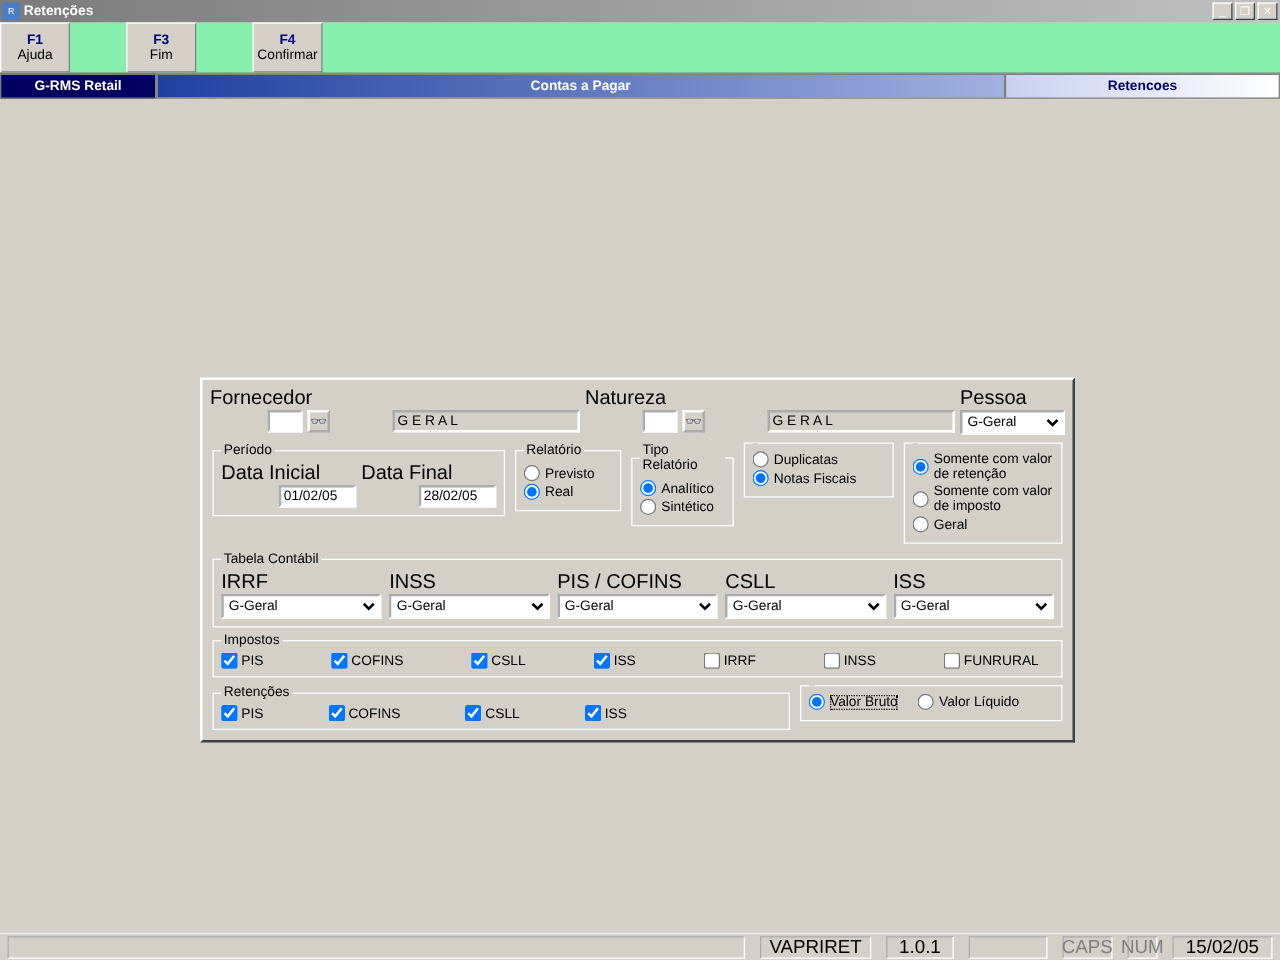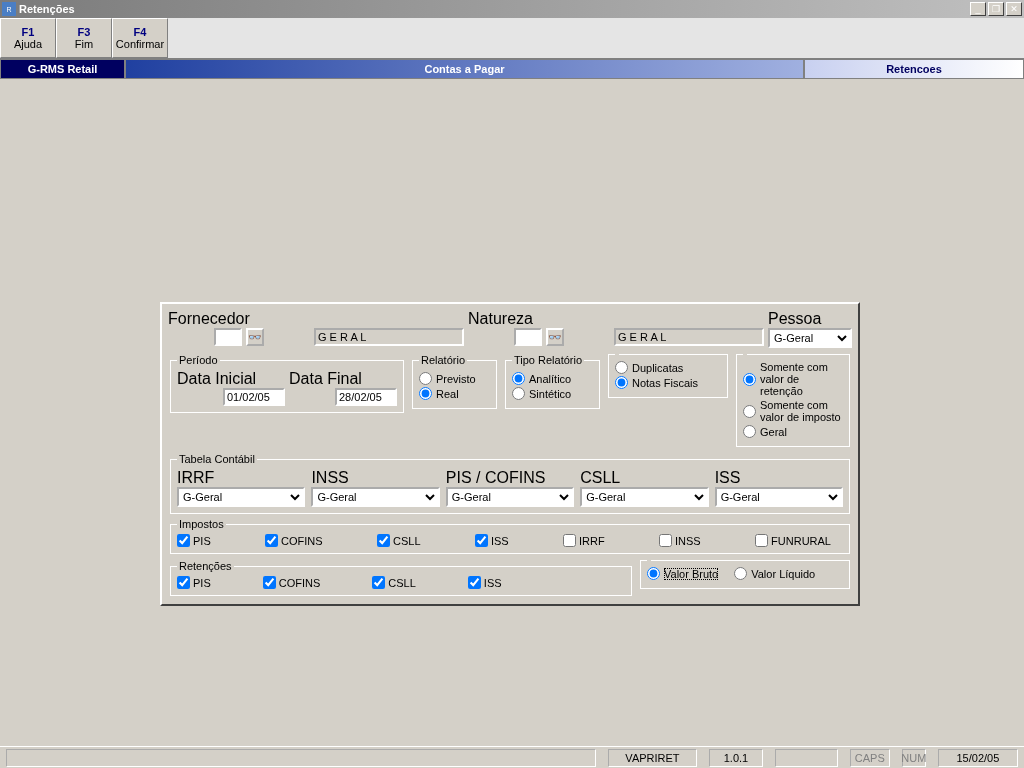--- a/index.html
+++ b/index.html
@@ -4,21 +4,21 @@
 <style>
 * { box-sizing: border-box; margin: 0; padding: 0; font-family: Tahoma, Arial, sans-serif; font-size: 11px; }
 body { background: #d4d0c8; width: 1024px; height: 768px; overflow: hidden; }
 
 .titlebar { height: 18px; background: linear-gradient(to right, #7b7b7b, #c0c0c0); color: #fff; display: flex; align-items: center; padding: 0 2px; }
 .titlebar .icon { width: 14px; height: 14px; background: #4a7ec4; margin-right: 3px; display:inline-flex;align-items:center;justify-content:center;font-size:7px;color:#fff;}
 .titlebar .title { font-weight: bold; flex: 1; }
 .syscontrols { display: flex; gap: 2px; }
 .sysbtn { width: 16px; height: 14px; background: #d4d0c8; border: 1px solid #fff; border-right-color:#404040; border-bottom-color:#404040; display:flex;align-items:center;justify-content:center; font-size:9px; font-family: Arial; }
 
-.toolbar { display:flex; background:#e5e5e5; border-bottom:1px solid #808080; }
+.toolbar { display:flex; background:#86efac; border-bottom:1px solid #808080;gap:45px; }
 .tbtn { width: 56px; height: 40px; border:1px solid #fff; border-right-color:#808080; border-bottom-color:#808080; display:flex; flex-direction:column; align-items:center; justify-content:center; background:#d4d0c8;}
 .tbtn .fkey { font-weight:bold; color:#000080; }
 .tbtn .flabel { color:#000; }
 
 .breadcrumb { height: 20px; display:flex; }
 .bc-left { width:125px; background:#000060; color:#fff; font-weight:bold; display:flex; align-items:center; justify-content:center; border:1px solid #808080;}
 .bc-mid { flex:1; background: linear-gradient(to right, #2040a0, #a0b0e0); color:#fff; font-weight:bold; display:flex; align-items:center; justify-content:center; border:1px solid #808080;}
 .bc-right { width:220px; background: linear-gradient(to right,#c8d0f0,#fff); color:#000060; font-weight:bold; display:flex; align-items:center; justify-content:center; border:1px solid #808080;}
 
 .workarea { position:absolute; left:0; top:78px; right:0; bottom:24px; }
@@ -36,21 +36,21 @@
 input.text { border:2px inset #fff; background:#fff; height:18px; padding:0 2px; font-size:11px;margin-left:46px;}
 input.text.ro { background:#d4d0c8; }
 select { border:2px inset #fff; background:#fff; height:20px; font-size:11px;}
 .binoc { width:18px; height:18px; border:2px outset #fff; background:#d4d0c8; display:inline-flex; align-items:center; justify-content:center; font-size:10px;}
 
 .radio-row { display:flex; align-items:center; gap:4px; margin:2px 0;}
 .check-row { display:inline-flex; align-items:center; gap:3px; margin-right:12px;}
 input[type=radio],input[type=checkbox]{ width:13px;height:13px;}
 
 .statusbar { position:fixed; left:0; right:0; bottom:0; height:22px; background:#d4d0c8; border-top:1px solid #fff; display:flex; align-items:center;}
-.statusbar .cell { border:1px inset #fff; height:18px; display:flex; align-items:center; padding:0 6px; margin:0 6px; font-size:11px;}
+.statusbar .cell { border:1px inset #fff; height:18px; display:flex; align-items:center; padding:0 6px; margin:0 6px; font-size:15px;}
 .statusbar .big { flex:0 0 590px;}
 .statusbar .dim { color:#808080;text-align:center;}
 .dotted { outline:1px dotted #000; outline-offset:-1px; }
 
 .tax-row { display:flex; gap:6px; }
 .tax-col { flex:1; display:flex; flex-direction:column; }
 </style>
 </head>
 <body>
 
@@ -135,21 +135,21 @@
       <div class="radio-row">
             <input type="radio" name="rel" style="">
             <span>Previsto</span>
           </div>
       <div class="radio-row">
             <input type="radio" name="rel" checked="" style="">
             <span>Real</span>
           </div>
     </fieldset>
 
-    <fieldset class="groove" style="width:95px">
+    <fieldset class="groove" style="width:82px">
       <legend>Tipo Relatório</legend>
       <div class="radio-row">
             <input type="radio" name="tipo" checked="" style="">
             <span>Analítico</span>
           </div>
       <div class="radio-row">
             <input type="radio" name="tipo" style="">
             <span>Sintético</span>
           </div>
     </fieldset>

